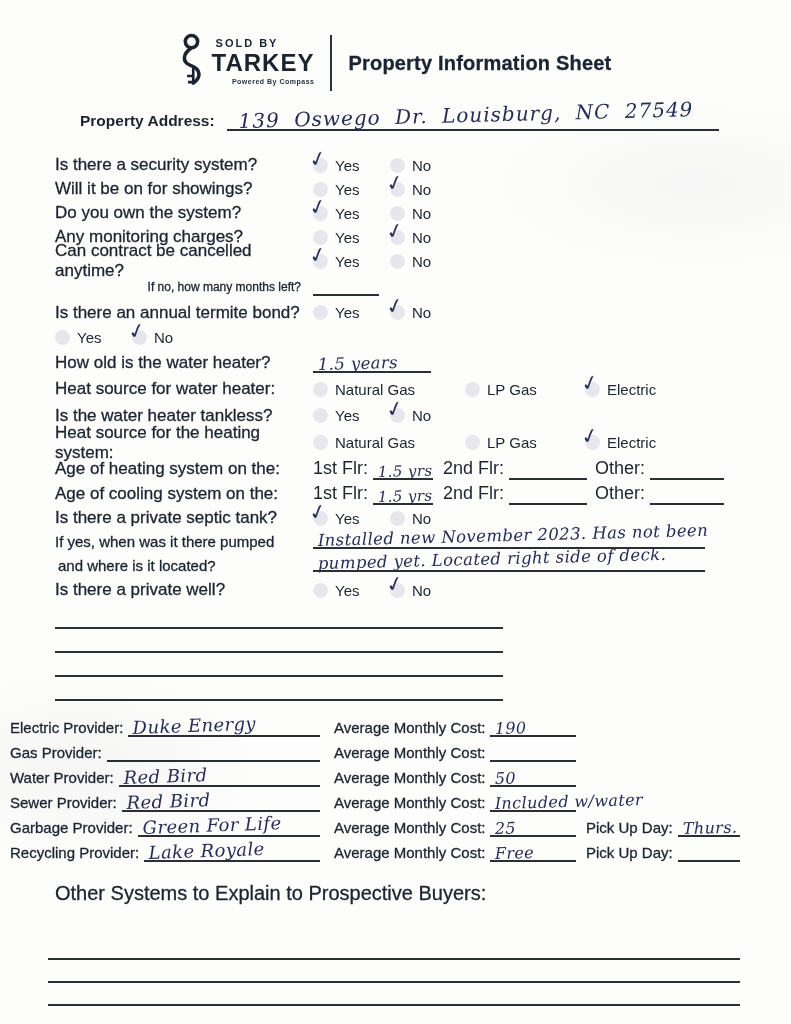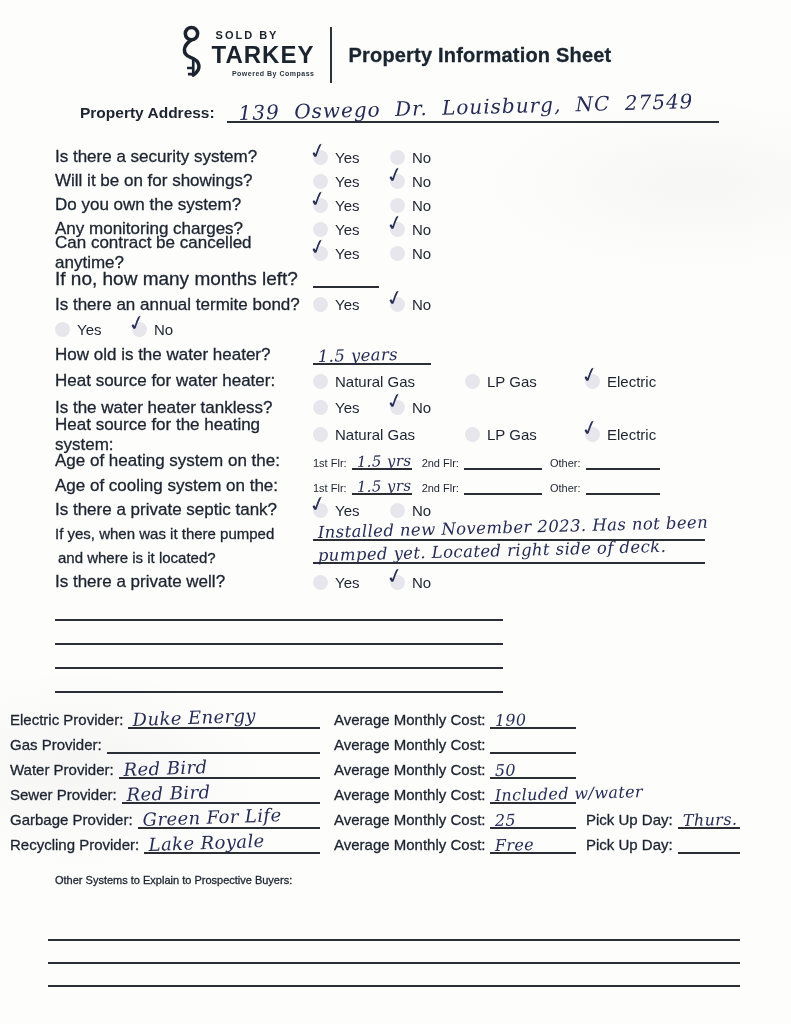--- a/index.html
+++ b/index.html
@@ -8,21 +8,21 @@
     position:relative; width:791px; height:1024px; margin:0 auto;
     background:
       radial-gradient(ellipse 300px 120px at 88% 18%, rgba(120,120,130,0.05), transparent 70%),
       radial-gradient(ellipse 260px 140px at 10% 75%, rgba(120,120,130,0.06), transparent 70%),
       #fdfdfc;
     color:#1d2430; overflow:hidden;
   }
   .lbl { -webkit-text-stroke:0.3px; }
 
   
-  .header { display:flex; justify-content:center; align-items:center; gap:16px; padding-top:24px; }
+  .header { display:flex; justify-content:center; align-items:center; gap:16px; padding-top:32px; }
   .logo { display:flex; align-items:flex-start; }
   .brand { display:flex; flex-direction:column; line-height:1; margin-left:2px; }
   .brand-top { font-size:11px; font-weight:bold; letter-spacing:2px; margin:6px 0 2px 4px; color:#1b232e; }
   .brand-bottom { font-size:24px; font-weight:bold; letter-spacing:1px; color:#1b232e; }
   .tagline { font-size:7px; font-weight:bold; color:#2a3340; align-self:flex-end; margin-top:3px; letter-spacing:0.5px; }
   .vdiv { width:2px; height:56px; background:#2a323c; }
   .title { font-size:20px; font-weight:bold; color:#1a2530; letter-spacing:0.2px; }
 
   
   .wline { display:inline-block; position:relative; border-bottom:2px solid #2b2e35; height:19px; vertical-align:bottom; }
@@ -40,32 +40,32 @@
   
   .address { display:flex; align-items:flex-end; margin:18px 0 0 80px; }
   .address .a-label { font-size:15.5px; font-weight:bold; white-space:nowrap; margin-right:12px; padding-bottom:1px; }
   .address .wline { width:492px; }
 
   
   .questions { margin:22px 0 0 55px; }
   .q-row { display:flex; align-items:center; height:24px; }
   .q-row.h25 { height:25px; } .q-row.h26 { height:26px; } .q-row.h27 { height:27px; }
   .q-label { width:258px; flex-shrink:0; font-size:17px; }
-  .q-label.right { padding-right:12px; font-size:19px; }
+  .q-label.right { text-align:right; padding-right:12px; font-size:12px; }
   .opt { position:relative; display:flex; align-items:center; width:77px; }
   .opt.w152 { width:152px; } .opt.w120 { width:120px; } .opt.wend { width:110px; }
   .radio { width:15px; height:15px; border-radius:50%; background:#e7e6ec; flex-shrink:0; }
   .opt-label { font-size:15px; margin-left:7px; }
   .check {
     position:absolute; left:-4px; top:-10px; font-size:21px; font-weight:bold;
     color:#2a3057; transform:rotate(-14deg); pointer-events:none;
     font-family:"DejaVu Sans", sans-serif;
   }
   .fld { display:flex; align-items:flex-end; }
-  .fld-label { font-size:11px; white-space:nowrap; margin-right:5px; padding-bottom:1px; }
+  .fld-label { font-size:18px; white-space:nowrap; margin-right:5px; padding-bottom:1px; }
   .w66 { width:66px; } .w118 { width:118px; } .w60 { width:60px; } .w78 { width:78px; } .w74 { width:74px; }
   .mr10 { margin-right:10px; } .mr8 { margin-right:8px; }
 
   .two-col { display:flex; }
   .stack-labels { width:258px; flex-shrink:0; font-size:15px; }
   .stack-labels div { line-height:23.5px; }
   .stack-labels .cont { padding-left:3px; }
   .ans-stack .wline { display:block; }
   .septic-lines .wline { width:392px; margin-bottom:4px; }
   .well-lines { padding-top:7px; }
@@ -76,21 +76,21 @@
   .p-row { display:flex; align-items:flex-end; height:25px; }
   .p-name { display:flex; align-items:flex-end; width:324px; }
   .p-cost { display:flex; align-items:flex-end; width:252px; }
   .p-pick { display:flex; align-items:flex-end; flex:1; }
   .p-label { font-size:15px; white-space:nowrap; margin-right:5px; padding-bottom:1px; }
   .p-name .wline { flex:1; margin-right:14px; }
   .p-cost .wline { flex:1; margin-right:10px; }
   .p-pick .wline { width:62px; }
 
   
-  .section-title { margin:20px 0 0 55px; font-size:11px; }
+  .section-title { margin:20px 0 0 55px; font-size:20px; }
   .blines { margin:32px 0 0 48px; }
   .bline { width:692px; height:23px; border-bottom:2.5px solid #2b2e35; position:relative; }
 </style>
 </head>
 <body>
 
 <div class="page">
 
   <div class="header">
     <div class="logo">

